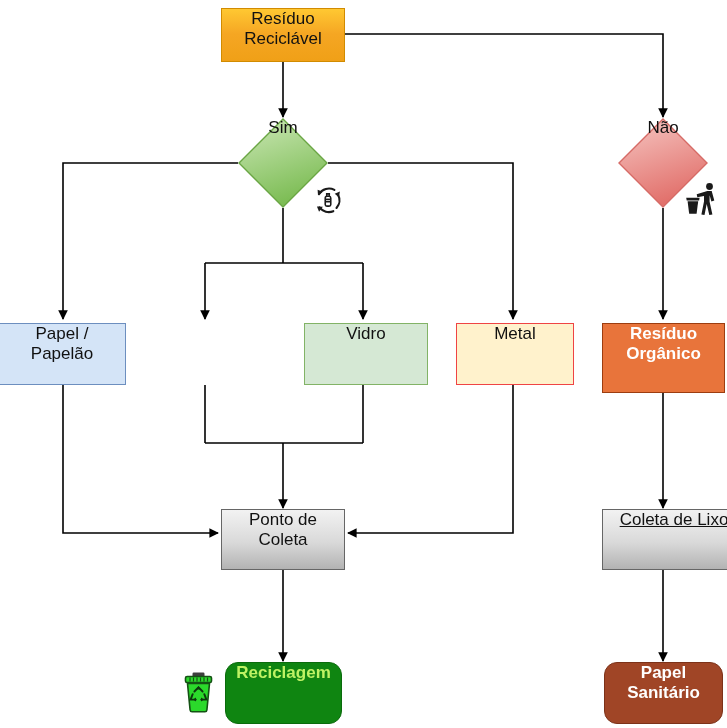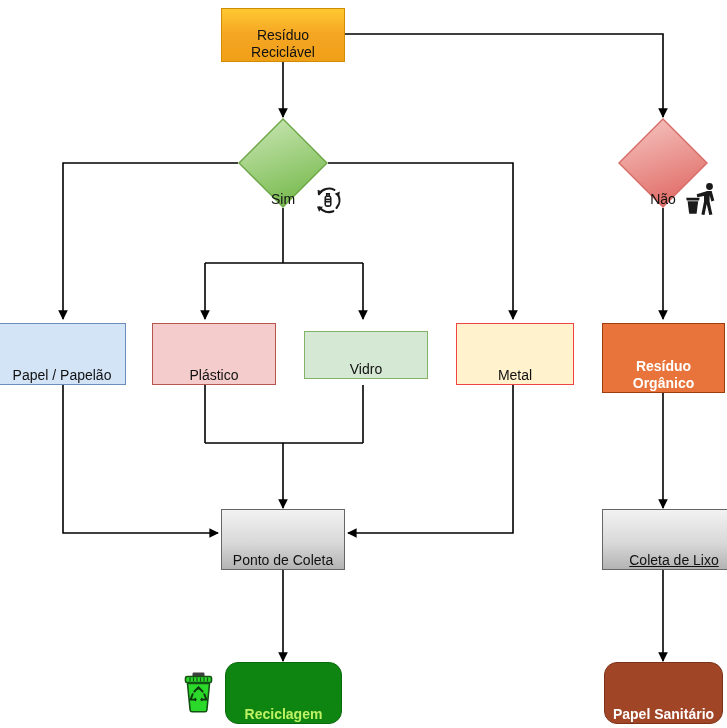--- a/index.html
+++ b/index.html
@@ -21,24 +21,24 @@
     position: absolute;
     left: 0; top: 0;
     width: 727px;
     height: 728px;
     pointer-events: none;
   }
   .node {
     position: absolute;
     box-sizing: border-box;
     display: flex;
-    align-items: flex-end;
+    align-items: flex-start;
     justify-content: center;
     text-align: center;
-    font-size: 14px;
+    font-size: 17px;
     line-height: 1.2;
     color: #111111;
     z-index: 2;
   }
   .node-label {
     display: block;
     padding: 0 6px;
   }
 
   
@@ -178,25 +178,22 @@
       </defs>
       <polygon points="45,1 89,45 45,89 1,45" fill="url(#gnao)" stroke="#d66b66" stroke-width="1.4"></polygon>
     </svg>
     <span class="node-label">Não</span>
   </div>
 
   <div class="node n-paper" style="left:-2px; top:323px; width:128px; height:62px;">
     <span class="node-label">Papel / Papelão</span>
   </div>
 
-  <div class="node n-plastic" style="left:152px; top:323px; width:124px; height:62px;">
-    <span class="node-label">Plástico</span>
-  </div>
-
-  <div class="node n-glass" style="left:304px; top:323px; width:124px; height:48px;margin-top:8px;">
+
+  <div class="node n-glass" style="left:304px; top:323px; width:124px; height:62px;">
     <span class="node-label">Vidro</span>
   </div>
 
   <div class="node n-metal" style="left:456px; top:323px; width:118px; height:62px;">
     <span class="node-label">Metal</span>
   </div>
 
   <div class="node n-organic" style="left:602px; top:323px; width:123px; height:70px;">
     <span class="node-label">Resíduo Orgânico</span>
   </div>

